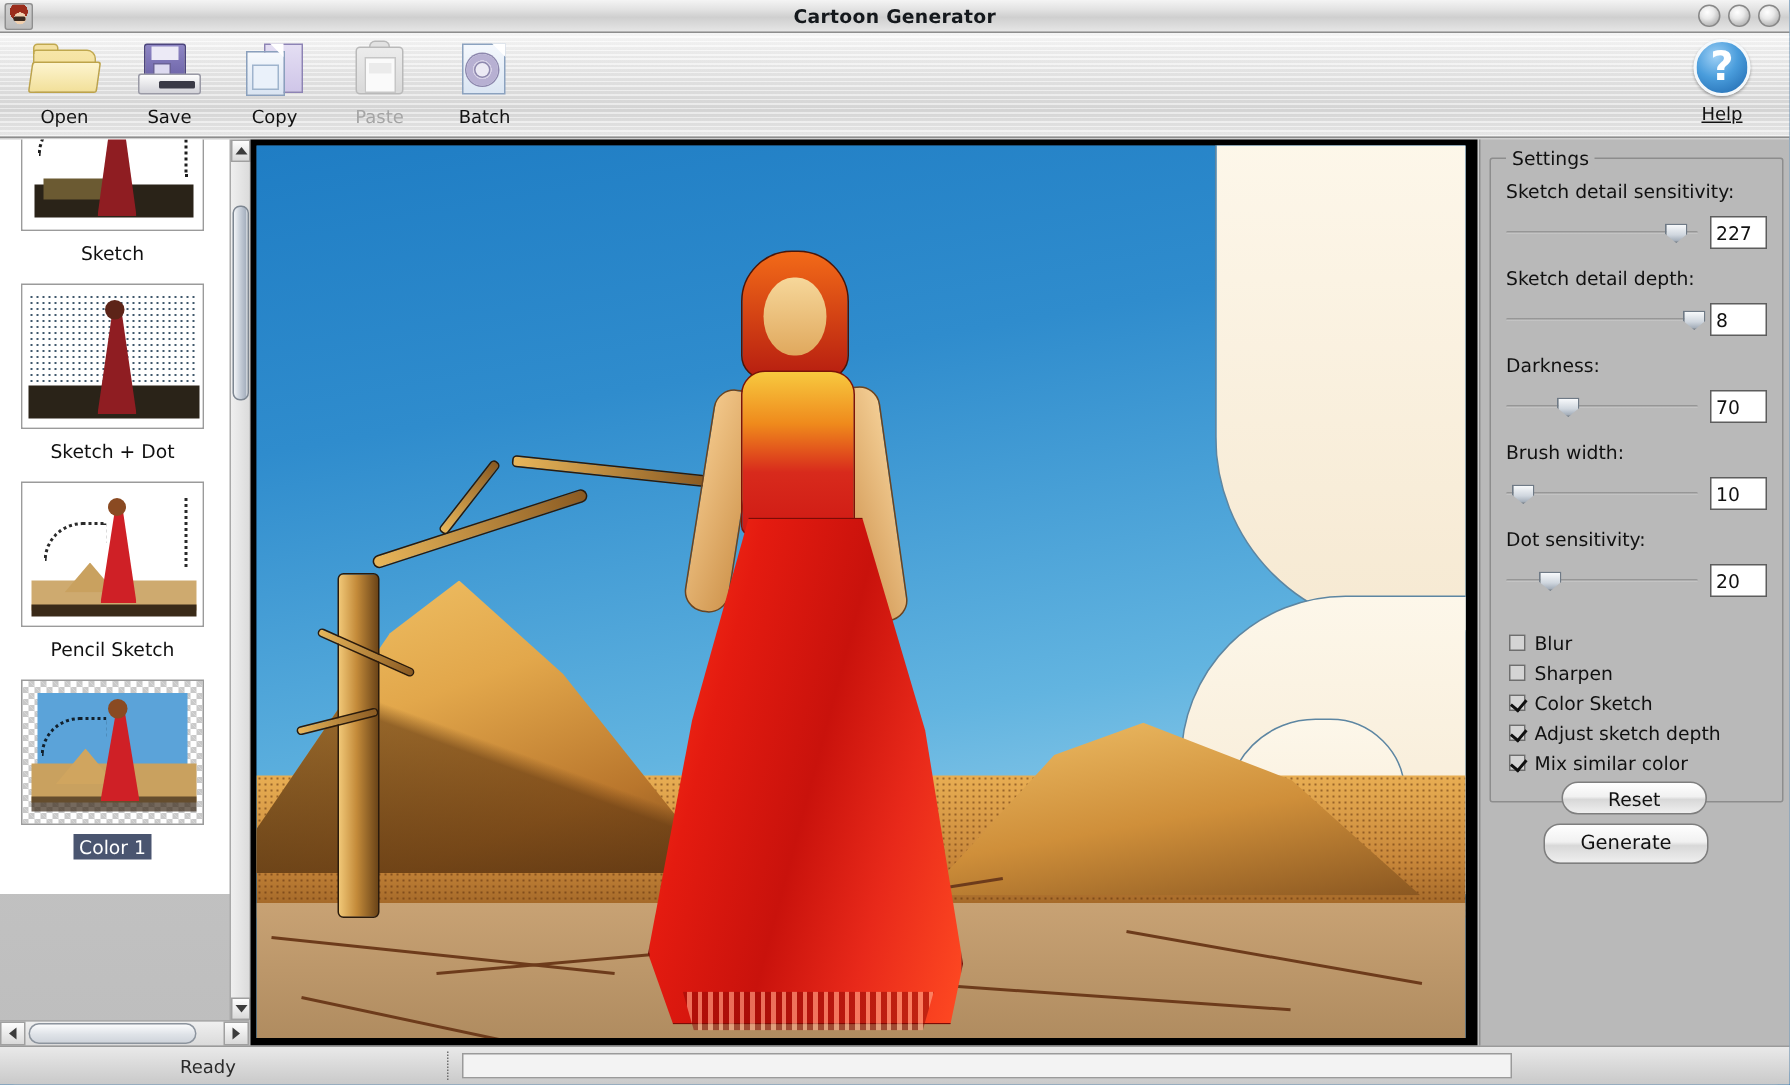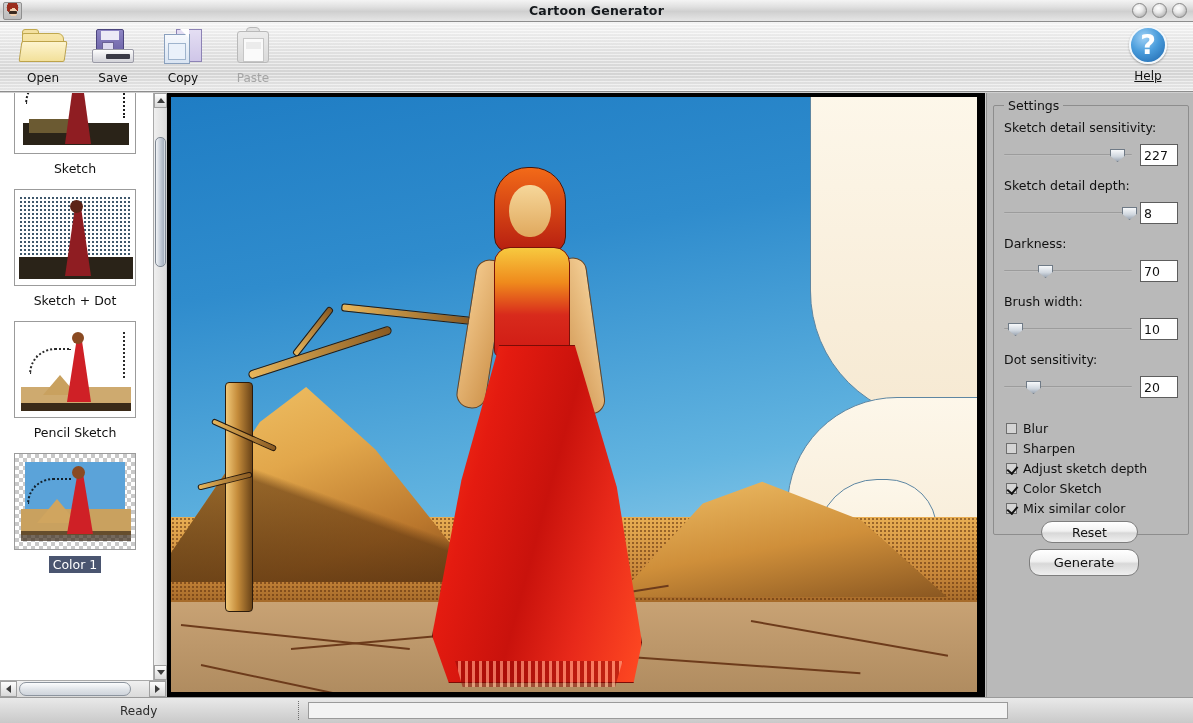--- a/index.html
+++ b/index.html
@@ -113,21 +113,21 @@
   .ic-help{width:46px;height:44px;margin:0 auto;position:relative;}
   .ic-help .circ{position:absolute;left:4px;top:1px;width:38px;height:38px;border-radius:50%;
     background:radial-gradient(circle at 38% 28%, #9fd0f5 0%, #4a9ddc 45%, #1c64ab 100%);
     border:2px solid #f4f8fb; box-shadow:0 1px 2px rgba(0,0,0,.35);}
   .ic-help .q{position:absolute;left:0;top:3px;width:46px;text-align:center;
     color:#fff;font-size:27px;font-weight:bold;font-family:"DejaVu Sans",sans-serif;line-height:34px;}
   .help-item .lbl{font-size:12px;color:#111;text-decoration:underline;}
 
   
   .sidebar{
-    position:absolute; left:0; top:93px; width:166px; height:587px;
+    position:absolute; left:0; top:93px; width:166px; height:503px;
     background:#fff; border-right:1px solid #9a9a9a;
     overflow:hidden;
   }
   .thumbs{ position:absolute; left:0; top:-44px; width:150px; }
   .thumb-item{ width:150px; padding:8px 0 4px; display:flex; flex-direction:column; align-items:center;}
   .thumb-box{ width:122px; height:97px; border:1px solid #9b9b9b; background:#fff; position:relative; overflow:hidden;}
   .thumb-cap{ margin-top:6px; font-size:12.5px; color:#111; padding:1px 4px;}
   .thumb-cap.sel{ background:#4a5570; color:#fff; }
 
   
@@ -329,20 +329,28 @@
 
       <div class="tb-item disabled">
         <div class="tb-ico ic-paste">
           <div class="clasp"></div>
             <div class="clip"></div>
             <div class="sheet"></div>
         </div>
         <div class="lbl">Paste</div>
       </div>
 
+      <div class="tb-item">
+        <div class="tb-ico ic-batch">
+          <div class="pg"></div>
+            <div class="fold"></div>
+            <div class="gear"></div>
+        </div>
+        <div class="lbl">Batch</div>
+      </div>
     </div>
 
     <div class="help-item">
       <div class="ic-help">
         <div class="circ"></div>
           <div class="q">?</div>
       </div>
       <div class="lbl">Help</div>
     </div>
   </div>
@@ -524,25 +532,25 @@
         <div class="cbrow">
           <div class="cbox"></div>
           <div class="cblabel">Blur</div>
         </div>
         <div class="cbrow">
           <div class="cbox"></div>
           <div class="cblabel">Sharpen</div>
         </div>
         <div class="cbrow">
           <div class="cbox on"></div>
-          <div class="cblabel">Adjust sketch depth</div>
+          <div class="cblabel">Color Sketch</div>
         </div>
         <div class="cbrow">
           <div class="cbox on"></div>
-          <div class="cblabel">Color Sketch</div>
+          <div class="cblabel">Adjust sketch depth</div>
         </div>
         <div class="cbrow">
           <div class="cbox on"></div>
           <div class="cblabel">Mix similar color</div>
         </div>
       </div>
 
       <div class="btn reset-btn">Reset</div>
     </div>
 

